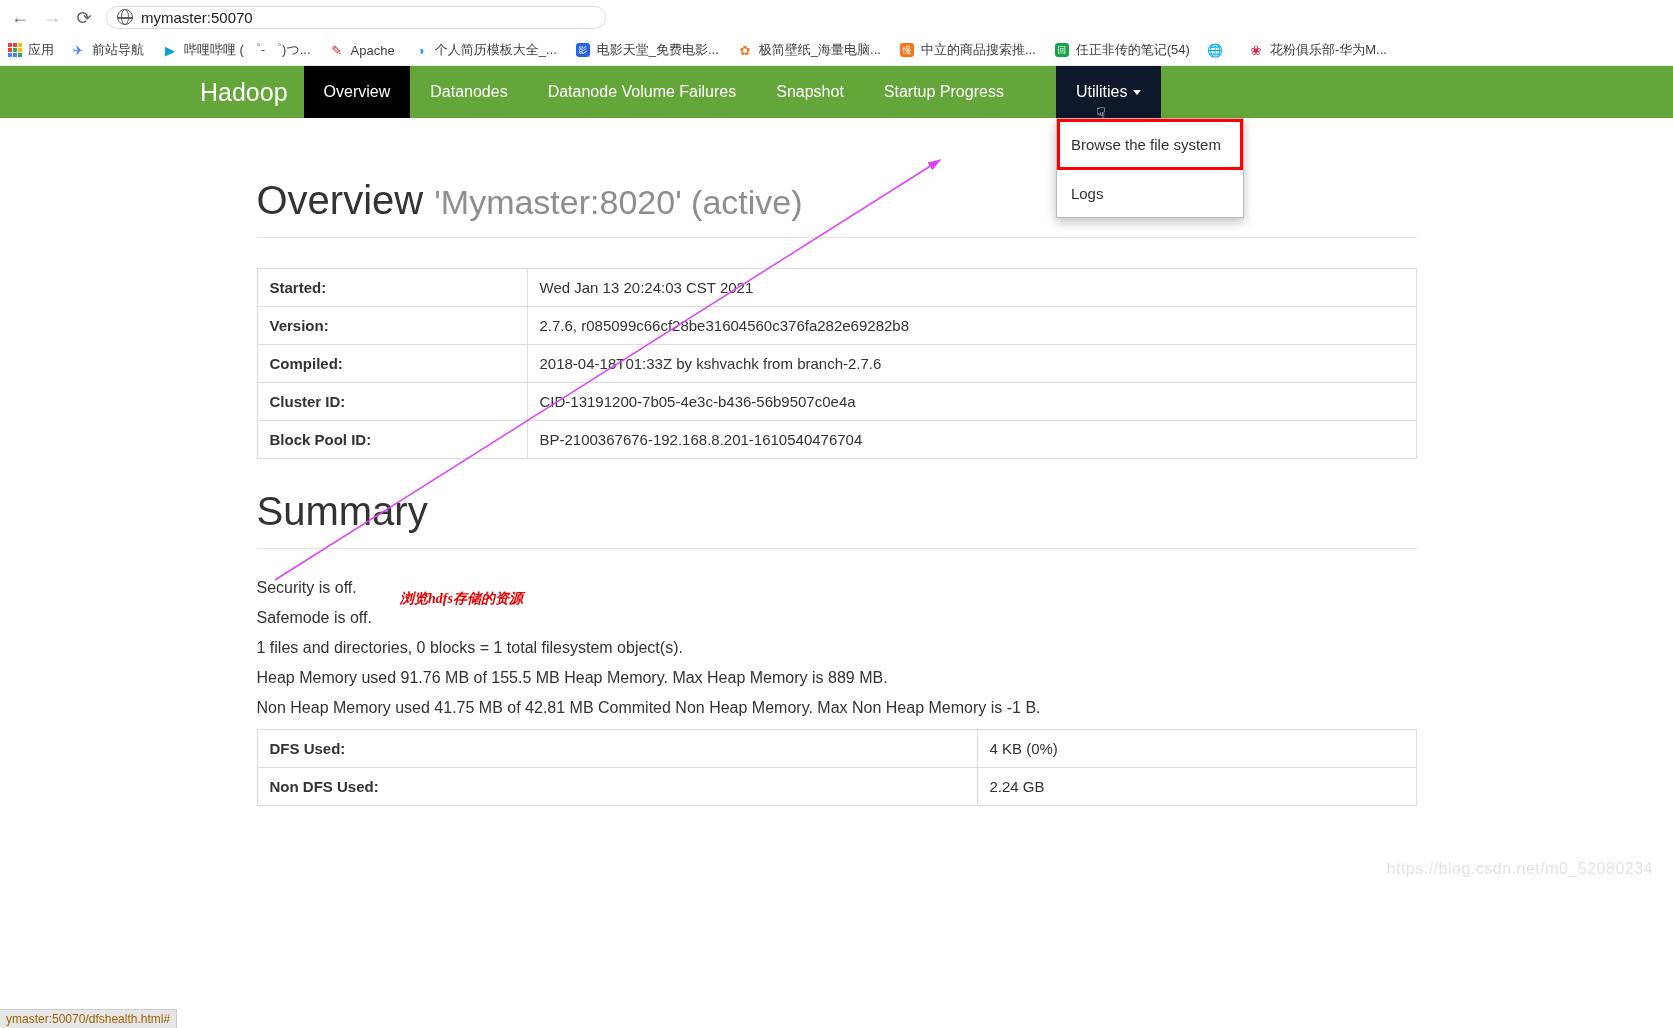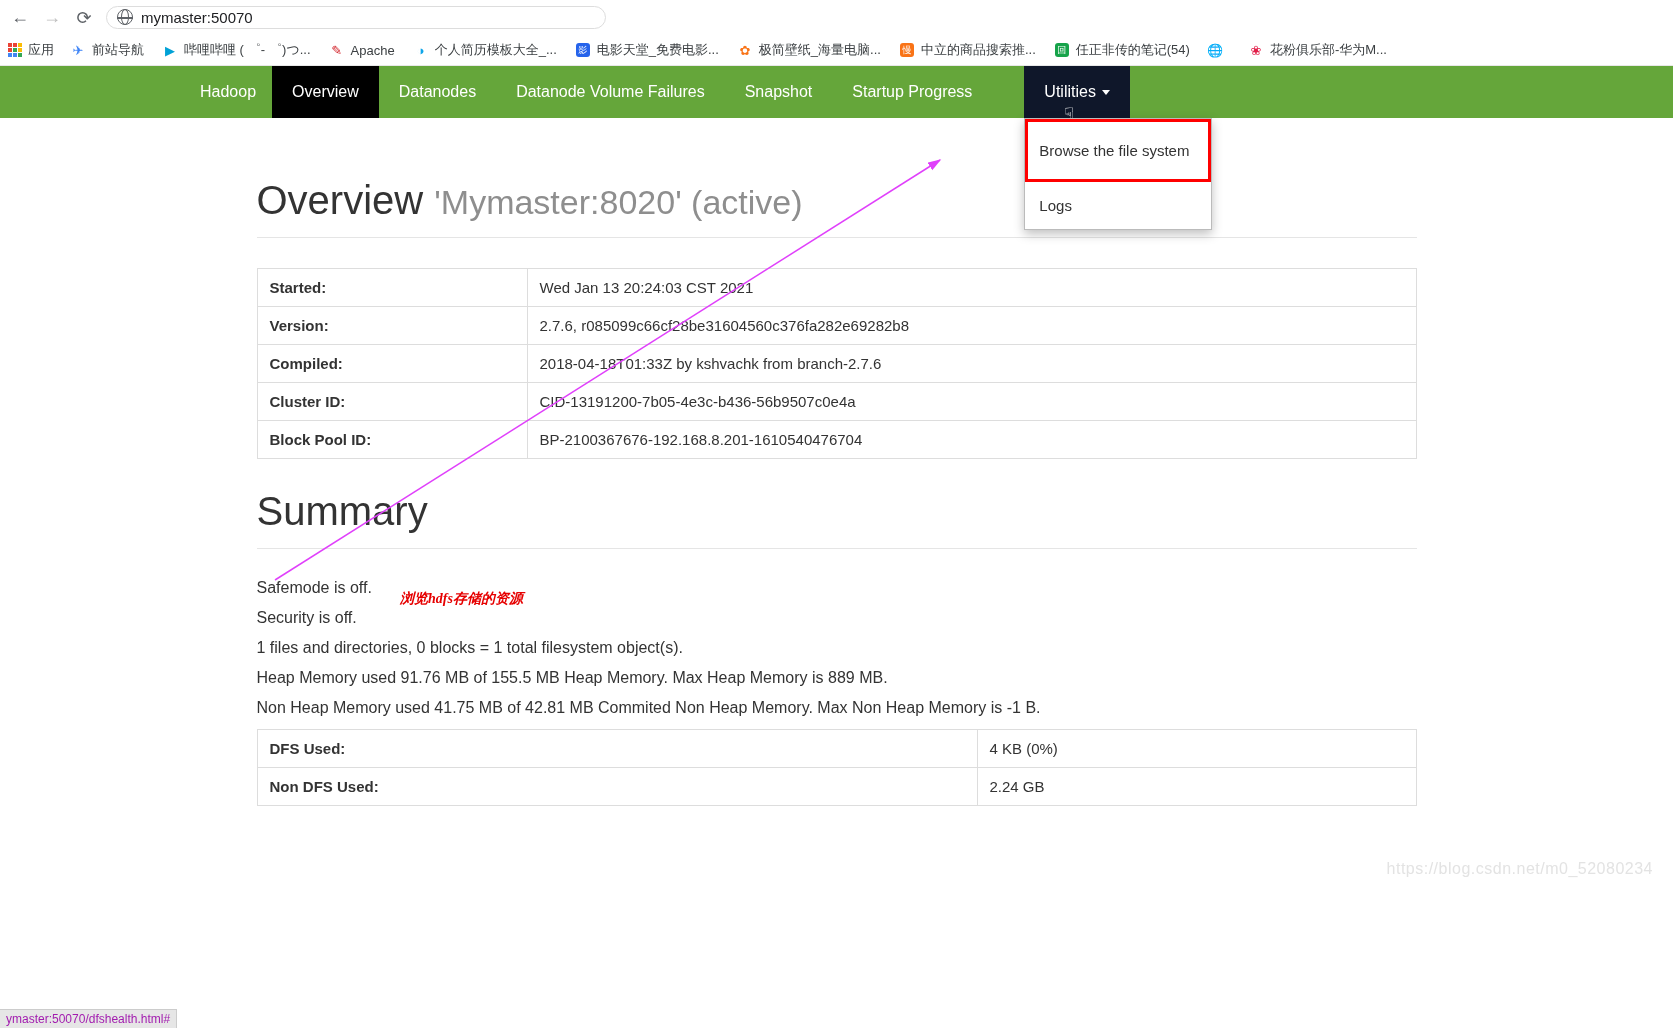--- a/index.html
+++ b/index.html
@@ -13,38 +13,38 @@
   .globe::after { content:""; position:absolute; top:50%; left:-1px; right:-1px; height:1.5px; background:#5f6368;}
   .addr-text { font-size:15px; color:#202124;}
   .bookmarks-bar { display:flex; align-items:flex-end; gap:16px; padding:6px 8px; background:#fff; border-bottom:1px solid #e8e8e8; font-size:13px; color:#3c4043;}
   .bm { display:flex; align-items:center; gap:6px; white-space:nowrap; cursor:pointer;}
   .bm-icon { width:16px; height:16px; display:flex; align-items:center; justify-content:center; font-size:13px;}
   .apps-icon { display:grid; grid-template-columns:repeat(3,4px); grid-template-rows:repeat(3,4px); gap:1px;}
   .apps-icon span:nth-child(1){background:#ea4335;} .apps-icon span:nth-child(2){background:#ea4335;} .apps-icon span:nth-child(3){background:#fbbc04;}
   .apps-icon span:nth-child(4){background:#ea4335;} .apps-icon span:nth-child(5){background:#34a853;} .apps-icon span:nth-child(6){background:#fbbc04;}
   .apps-icon span:nth-child(7){background:#4285f4;} .apps-icon span:nth-child(8){background:#4285f4;} .apps-icon span:nth-child(9){background:#34a853;}
   .navbar { background:#65a63a; color:#fff; display:flex; align-items:stretch; height:52px; padding-left:184px;}
-  .brand { display:flex; align-items:center; font-size:16px; padding:0 16px; color:#fff;}
+  .brand { display:flex; align-items:center; font-size:25px; padding:0 16px; color:#fff;}
   .nav-item { display:flex; align-items:center; padding:0 20px; font-size:16px; color:#fff; cursor:pointer; position:relative;}
   .nav-item.active { background:#000; }
   .caret { display:inline-block; margin-left:6px; width:0; height:0; border-left:4px solid transparent; border-right:4px solid transparent; border-top:5px solid #fff;}
   .dropdown { position:absolute; top:52px; left:0; background:#fff; border:1px solid #bbb; box-shadow:0 4px 10px rgba(0,0,0,.25); min-width:188px; z-index:10;}
   .dropdown-item { padding:15px 14px; font-size:15px; color:#333; cursor:pointer; text-align:left;}
-  .dropdown-item.highlighted { border:3px solid #ff0000; padding:20px 11px;}
+  .dropdown-item.highlighted { border:3px solid #ff0000; padding:14px 11px;}
   .cursor-icon { position:absolute; top:38px; left:40px; font-size:16px; color:#fff; pointer-events:none;}
   .container { max-width:1200px; margin:0 auto; padding:30px 20px 60px;}
   h1 { font-size:40px; font-weight:500; color:#333; margin-top:30px; margin-bottom:12px;}
   .subtext { font-size:34px; color:#8e8e8e; font-weight:400;}
   .hr { border-bottom:1px solid #e5e5e5; margin:14px 0 30px;}
   table { width:100%; border-collapse:collapse; margin-bottom:20px;}
   th, td { border:1px solid #ddd; padding:10px 12px; text-align:left; font-size:15px;}
   th { background:#fff; font-weight:700; width:270px;}
   .summary-lines p { font-size:16px; color:#333; margin:12px 0;}
   .summary-table th { width:720px;}
-  .status-bar { position:fixed; left:0; bottom:0; background:#e6e6e6; color:#a21caf; font-size:12px; padding:2px 6px; border-top:1px solid #ccc; border-right:1px solid #ccc;}
+  .status-bar { position:fixed; left:0; bottom:0; background:#e6e6e6; color:#a16207; font-size:12px; padding:2px 6px; border-top:1px solid #ccc; border-right:1px solid #ccc;}
   .annotation { position:absolute; left:400px; top:590px; color:#e60000; font-family:"KaiTi","STKaiti",serif; font-style:italic; font-size:14px; font-weight:bold; text-shadow:0 0 1px #fff;}
   .arrow-svg { position:absolute; left:270px; top:155px; pointer-events:none;}
   .watermark { position:absolute; right:20px; bottom:8px; color:#e3e3e3; font-size:16px; letter-spacing:0.5px;margin-left:20px;}
   .page-wrap { position:relative; }
   .sq { width:14px; height:14px; border-radius:3px; display:inline-block;}
 </style>
 </head>
 <body>
 
 <div class="page-wrap">
@@ -181,22 +181,22 @@
           <tr>
             <th>Block Pool ID:</th>
             <td>BP-2100367676-192.168.8.201-1610540476704</td>
           </tr>
         </tbody>
       </table>
 
   <h1>Summary</h1>
   <div class="hr"></div>
   <div class="summary-lines" id="sum-lines">
+        <p>Security is off.</p>
         <p>Safemode is off.</p>
-        <p>Security is off.</p>
         <p>1 files and directories, 0 blocks = 1 total filesystem object(s).</p>
         <p>Heap Memory used 91.76 MB of 155.5 MB Heap Memory. Max Heap Memory is 889 MB.</p>
         <p>Non Heap Memory used 41.75 MB of 42.81 MB Commited Non Heap Memory. Max Non Heap Memory is -1 B.</p>
       </div>
   <table class="summary-table">
         <tbody id="sum-rows">
           <tr>
             <th>DFS Used:</th>
             <td>4 KB (0%)</td>
           </tr>

